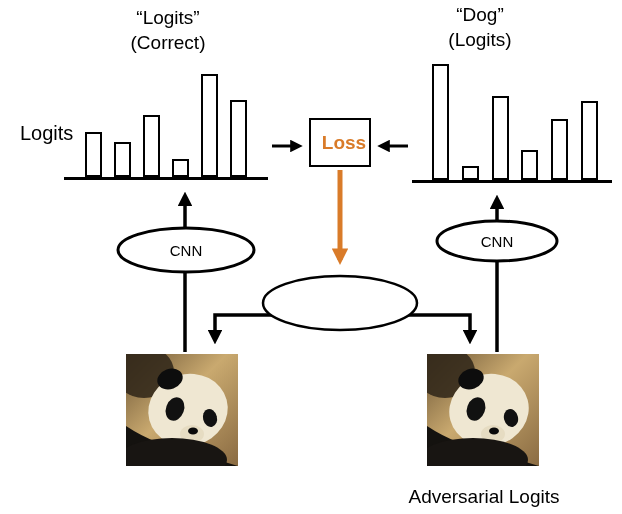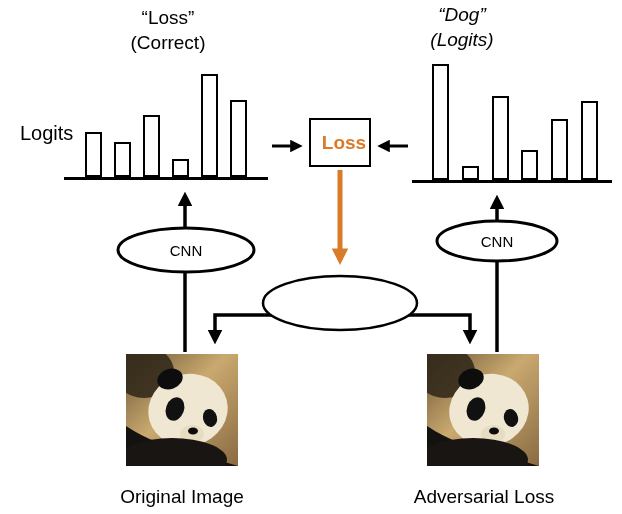--- a/index.html
+++ b/index.html
@@ -25,24 +25,24 @@
   .img-label { font-size: 19px; }
   .photo { width: 112px; height: 112px; display: block; }
   svg.overlay { position: absolute; left: 0; top: 0; pointer-events: none; }
 </style>
 </head>
 <body>
 
 <div class="canvas">
 
   <div class="abs pred-label center" style="left:93px; top:5px; width:150px;">
-    <div>“Loss”</div>
+    <div>“Logits”</div>
     <div>(Correct)</div>
   </div>
-  <div class="abs pred-label center" style="left:387px; top:2px; width:150px;font-style:italic;">
+  <div class="abs pred-label center" style="left:405px; top:2px; width:150px;">
     <div>“Dog”</div>
     <div>(Logits)</div>
   </div>
 
   <div class="abs logits-label" style="left:20px; top:122px;">Logits</div>
 
   <div class="abs chart" style="left:85px; top:70px; width:162px; height:107px;">
       <div class="bar" style="height: 45px;"></div>
       <div class="bar" style="height: 35px;"></div>
       <div class="bar" style="height: 62px;"></div>
@@ -132,16 +132,15 @@
       <ellipse cx="62" cy="56" rx="40" ry="36" fill="#efe7d2" transform="rotate(-15 62 56)"></ellipse>
       <ellipse cx="44" cy="25" rx="13" ry="10" fill="#0d0d0d" transform="rotate(-20 44 25)"></ellipse>
       <ellipse cx="49" cy="55" rx="9" ry="12" fill="#111111" transform="rotate(20 49 55)"></ellipse>
       <ellipse cx="84" cy="64" rx="7" ry="9" fill="#111111" transform="rotate(-15 84 64)"></ellipse>
       <ellipse cx="66" cy="80" rx="12" ry="9" fill="#e6dcc2"></ellipse>
       <ellipse cx="67" cy="77" rx="5" ry="3.5" fill="#0a0a0a"></ellipse>
       <ellipse cx="46" cy="106" rx="55" ry="22" fill="#181512"></ellipse>
     </svg>
   </div>
 
-  <div class="abs img-label center" style="left:102px; top:486px; width:160px;">Original Image</div>
-  <div class="abs img-label center" style="left:394px; top:486px; width:180px;">Adversarial Loss</div>
+  <div class="abs img-label center" style="left:394px; top:486px; width:180px;">Adversarial Logits</div>
 
 </div>
 
 </body></html>

